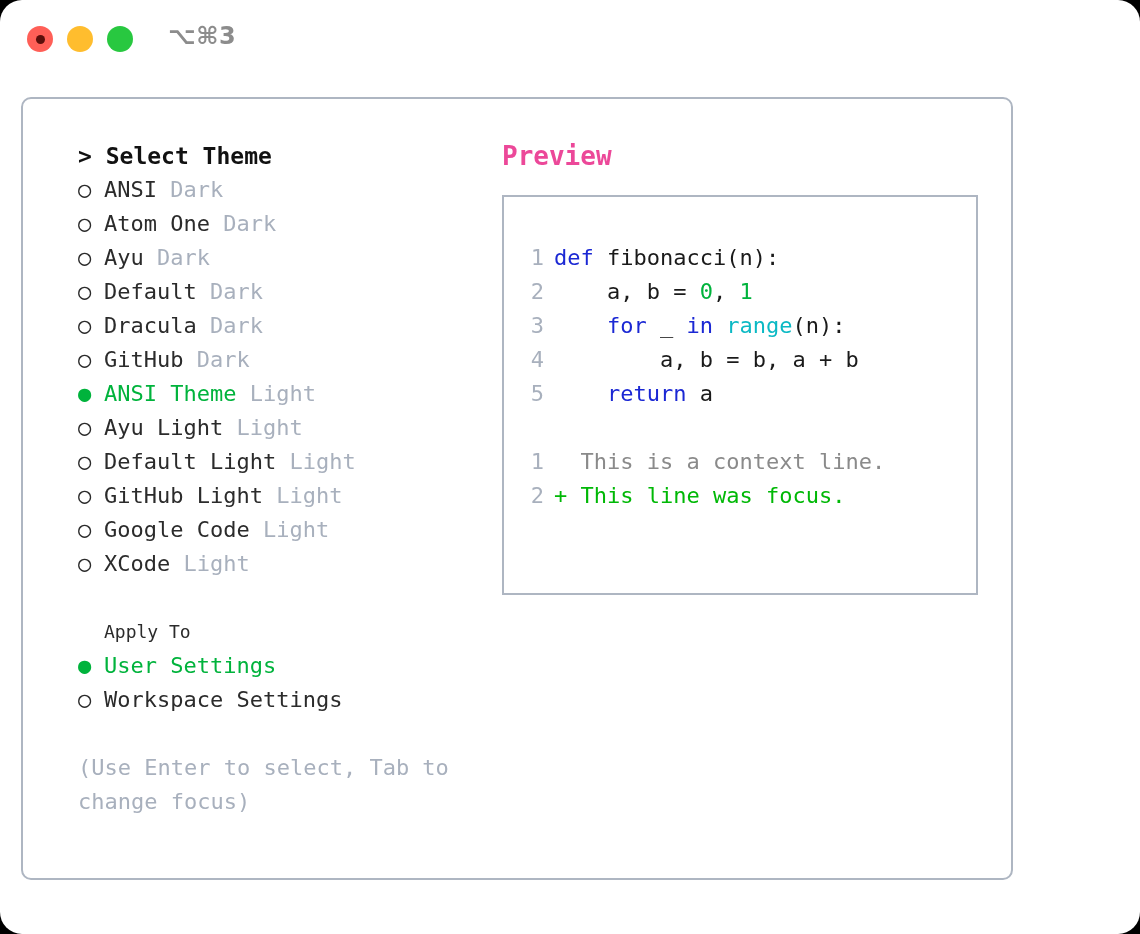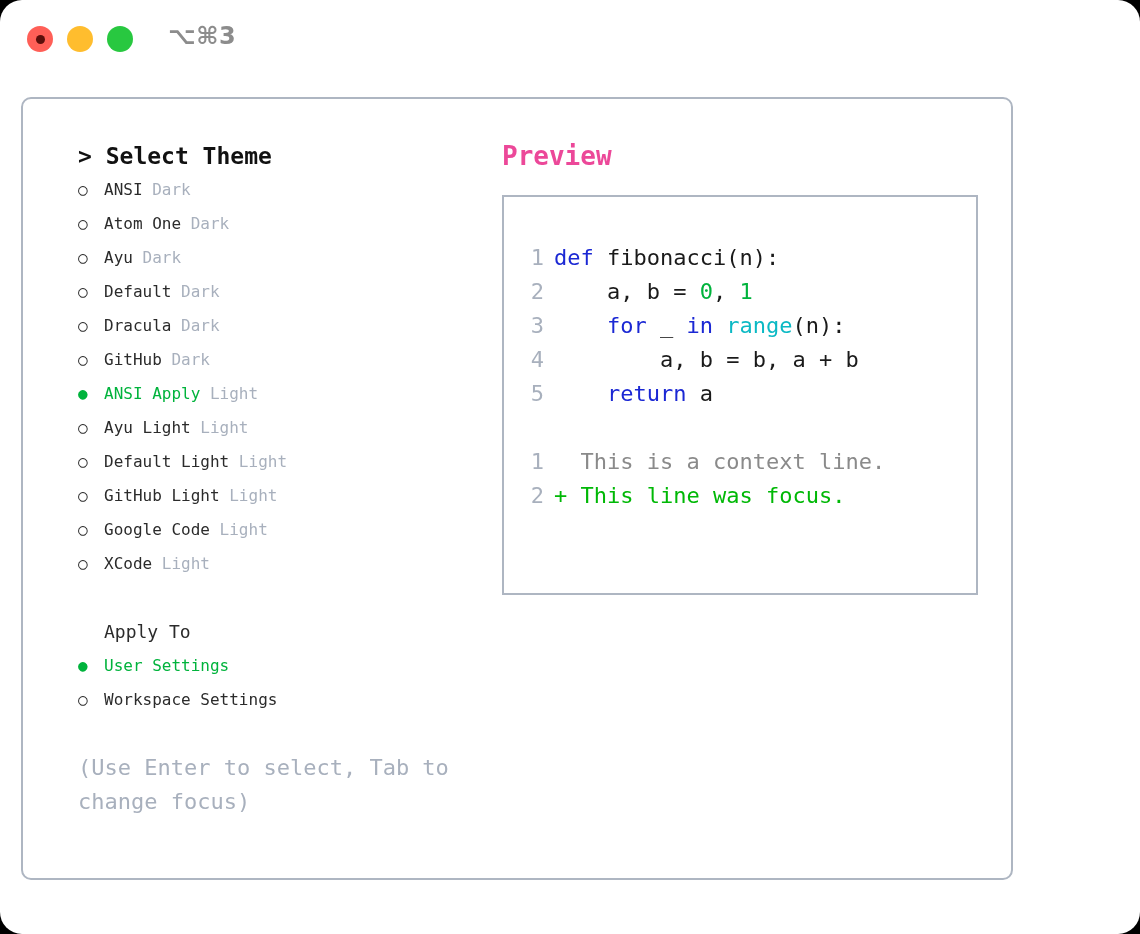--- a/index.html
+++ b/index.html
@@ -99,21 +99,21 @@
 
   .section-title {
     font-size: 23px;
     font-weight: bold;
     color: #111111;
     line-height: 34px;
     white-space: pre;
   }
 
   .opt-row {
-    font-size: 16px;
+    font-size: 22px;
     line-height: 34px;
     color: #2b2b2b;
     white-space: pre;
   }
   .bullet {
     display: inline-block;
     width: 26px;
     color: #2b2b2b;
   }
   .opt-row.selected .bullet { color: #00b33c; }
@@ -205,21 +205,21 @@
 
         <div class="section-title">&gt; Select Theme</div>
 
         <div id="theme-list">
             <div class="opt-row"><span class="bullet">○</span><span class="opt-label">ANSI</span><span class="opt-kind"> Dark</span></div>
             <div class="opt-row"><span class="bullet">○</span><span class="opt-label">Atom One</span><span class="opt-kind"> Dark</span></div>
             <div class="opt-row"><span class="bullet">○</span><span class="opt-label">Ayu</span><span class="opt-kind"> Dark</span></div>
             <div class="opt-row"><span class="bullet">○</span><span class="opt-label">Default</span><span class="opt-kind"> Dark</span></div>
             <div class="opt-row"><span class="bullet">○</span><span class="opt-label">Dracula</span><span class="opt-kind"> Dark</span></div>
             <div class="opt-row"><span class="bullet">○</span><span class="opt-label">GitHub</span><span class="opt-kind"> Dark</span></div>
-            <div class="opt-row selected"><span class="bullet">●</span><span class="opt-label">ANSI Apply</span><span class="opt-kind"> Light</span></div>
+            <div class="opt-row selected"><span class="bullet">●</span><span class="opt-label">ANSI Theme</span><span class="opt-kind"> Light</span></div>
             <div class="opt-row"><span class="bullet">○</span><span class="opt-label">Ayu Light</span><span class="opt-kind"> Light</span></div>
             <div class="opt-row"><span class="bullet">○</span><span class="opt-label">Default Light</span><span class="opt-kind"> Light</span></div>
             <div class="opt-row"><span class="bullet">○</span><span class="opt-label">GitHub Light</span><span class="opt-kind"> Light</span></div>
             <div class="opt-row"><span class="bullet">○</span><span class="opt-label">Google Code</span><span class="opt-kind"> Light</span></div>
             <div class="opt-row"><span class="bullet">○</span><span class="opt-label">XCode</span><span class="opt-kind"> Light</span></div>
           </div>
 
         <div class="spacer-sm"></div>
 
         <div class="apply-title">Apply To</div>

